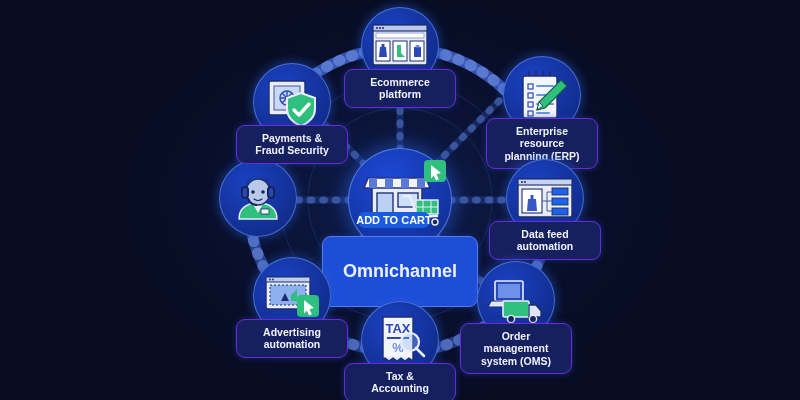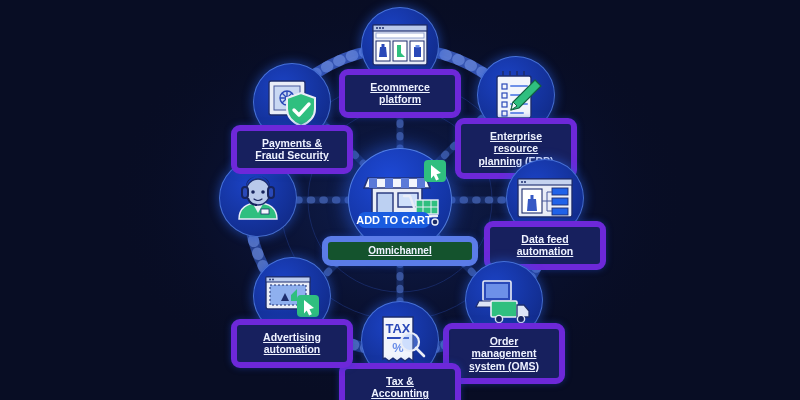--- a/index.html
+++ b/index.html
@@ -14,39 +14,38 @@
   .circle{
     position:absolute;left:50%;top:0;transform:translateX(-50%);
     border-radius:50%;
     background:radial-gradient(circle at 38% 32%, #1b42c4 0%, #133096 62%, #0f2478 100%);
     box-shadow:0 0 10px 2px rgba(40,90,220,.45), inset 0 0 0 1px rgba(110,160,255,.55);
     display:flex;align-items:center;justify-content:center;
   }
   .labelpill{
     position:absolute;left:50%;transform:translateX(-50%);
     background:#17205e;
-    border:6px solid #6d28d9;
+    border:1px solid #6d28d9;
     border-radius:9px;
     color:#eef2ff;
     font-weight:bold;
     text-align:center;
     line-height:1.18;
     white-space:pre-line;
     display:flex;align-items:center;justify-content:center;
     box-shadow:0 0 6px rgba(30,70,190,.5);
-    text-decoration:underline;
   }
   .spoke-node .circle{width:78px;height:78px;text-align:right;}
   .spoke-node .labelpill{top:62px;font-size:10.5px;padding:6px 9px;min-width:92px;}
   .hub{position:absolute;transform:translate(-50%,-50%);}
   .hub .circle{width:104px;height:104px;
     background:radial-gradient(circle at 40% 30%, #1e49d6 0%, #1436a8 60%, #0f2a84 100%);
     box-shadow:0 0 16px 4px rgba(40,90,220,.5), inset 0 0 0 1px rgba(120,170,255,.6);}
-  .hub .labelpill{top:88px;font-size:10px;padding:3px 20px;min-width:104px;
-    background:#14532d;border-color:#5b7ce8;}
+  .hub .labelpill{top:88px;font-size:18px;padding:24px 20px;min-width:104px;
+    background:#1d4ed8;border-color:#5b7ce8;}
 </style>
 </head>
 <body>
 
 <svg id="canvas" viewBox="0 0 800 400">
   <defs>
     <radialGradient id="bgGlow" cx="50%" cy="50%" r="50%">
       <stop offset="0%" stop-color="#12255e" stop-opacity="0.85"></stop>
       <stop offset="55%" stop-color="#0c1640" stop-opacity="0.45"></stop>
       <stop offset="100%" stop-color="#080d24" stop-opacity="0"></stop>
@@ -148,21 +147,21 @@
         <rect x="12.5" y="29" width="3" height="4" fill="#2a49b8"></rect>
       <path d="M28 30 h4 v8 l4 4 h-8 Z" fill="#2fbf7f"></path>
       <path d="M45 32 h7 v10 h-7 Z" fill="#2a49b8"></path>
         <path d="M46.5 30 h4 v2.5 h-4 Z" fill="#6d90e8"></path>
     </svg>
   </div>
   <div class="labelpill">Ecommerce
 platform</div>
 </div>
 
-<div class="node spoke-node" id="n1" style="left: 516px; top: 95px; width: 78px; height: 78px;">
+<div class="node spoke-node" id="n1" style="left: 542px; top: 95px; width: 78px; height: 78px;">
   <div class="circle">
     <svg width="62" height="62" viewBox="0 0 62 62">
       <rect x="12" y="12" width="34" height="42" rx="2" fill="#f2f5fc" stroke="#1d2d6e" stroke-width="1.4"></rect>
       <g stroke="#1d2d6e" stroke-width="1.6" fill="none">
         <path d="M18 12 v-5"></path>
           <path d="M25 12 v-5"></path>
           <path d="M32 12 v-5"></path>
           <path d="M39 12 v-5"></path>
       </g>
       <g fill="none" stroke="#2a49b8" stroke-width="1.2">
@@ -208,21 +207,21 @@
         <path d="M28 34 h5 v-9 h5"></path>
           <path d="M33 34 h5"></path>
           <path d="M33 34 v10 h5"></path>
       </g>
     </svg>
   </div>
   <div class="labelpill">Data feed
 automation</div>
 </div>
 
-<div class="node spoke-node" id="n3" style="left: 504px; top: 300px; width: 78px; height: 78px;">
+<div class="node spoke-node" id="n3" style="left: 516px; top: 300px; width: 78px; height: 78px;">
   <div class="circle">
     <svg width="62" height="62" viewBox="0 0 62 62">
       <g>
         <rect x="10" y="12" width="28" height="20" rx="1.5" fill="#2a49b8" stroke="#e9edf7" stroke-width="1.6"></rect>
         <rect x="13" y="15" width="22" height="14" fill="#6d90e8"></rect>
         <path d="M6 32 h36 l3 6 H3 Z" fill="#dde5f6" stroke="#1d2d6e" stroke-width="1.2"></path>
       </g>
       <g>
         <rect x="18" y="32" width="26" height="16" rx="1.5" fill="#2fbf7f" stroke="#e9edf7" stroke-width="1.6"></rect>
         <path d="M44 36 h7 l5 6 v6 H44 Z" fill="#dde5f6" stroke="#1d2d6e" stroke-width="1.3"></path>

